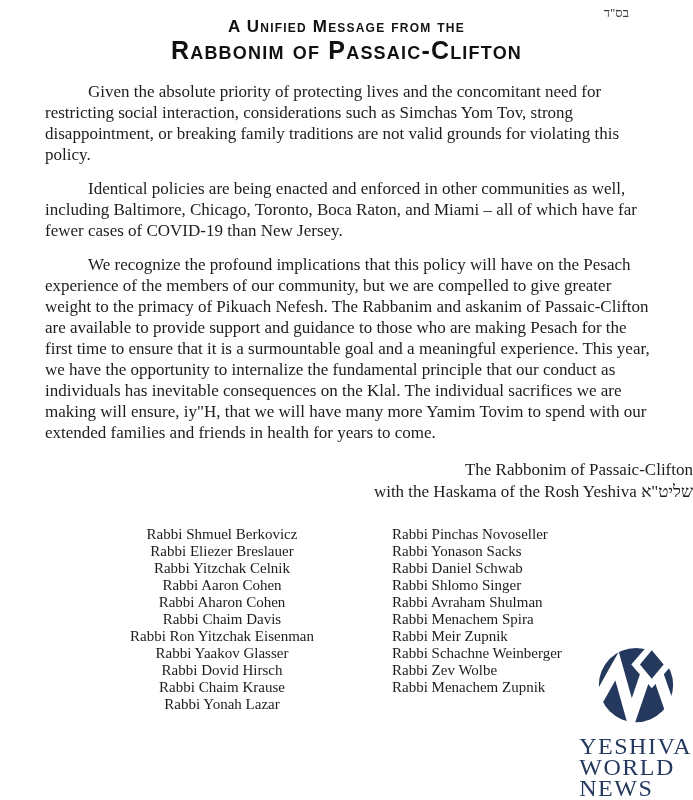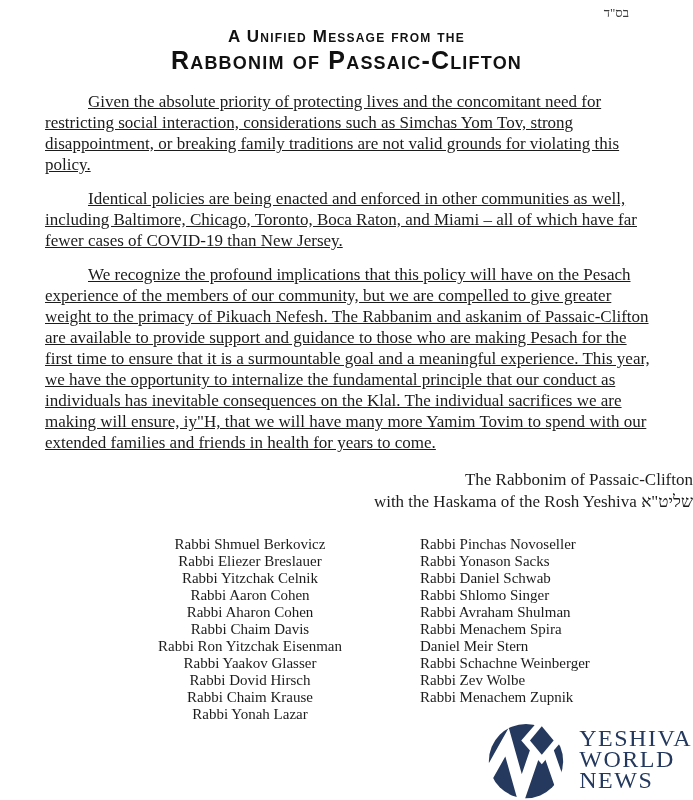--- a/index.html
+++ b/index.html
@@ -14,21 +14,21 @@
   }
   .bsd {
     position: absolute;
     top: 5px;
     right: 64px;
     font-size: 13px;
     color: #3b3b3b;
     direction: rtl;
   }
   .title-block {
-    padding-top: 27px;
+    padding-top: 17px;
     text-align: center;
     font-family: "Liberation Sans", sans-serif;
     font-weight: 700;
     font-variant: small-caps;
     color: #111111;
   }
   .title-line1 {
     font-size: 17px;
     letter-spacing: 1.2px;
     line-height: 20px;
@@ -39,44 +39,44 @@
     line-height: 27px;
   }
   .body-text {
     margin: 17px 42px 0 45px;
     font-size: 17px;
     line-height: 21px;
   }
   .body-text p {
     margin: 0 0 13px 0;
     text-indent: 43px;
-    text-decoration: underline;
   }
   .signature {
     margin-top: 16px;
     text-align: right;
     font-size: 17px;
     line-height: 22px;
   }
   .names {
     display: flex;
     margin-top: 23px;
-    padding-left: 80px;
+    padding-left: 52px;
     font-size: 15px;
     line-height: 17px;
   }
   .names .col-left  { width: 340px; text-align: center; }
   .names .col-right { width: 256px; }
   .logo {
     position: absolute;
     right: 1px;
     bottom: 1px;
     display: flex;
     align-items: center;
     gap: 13px;
+    flex-direction: column;
   }
   .logo-mark { width: 80px; height: 79px; display: block; }
   .logo-text {
     font-family: "Liberation Serif", serif;
     font-size: 24px;
     line-height: 21px;
     letter-spacing: 1.5px;
     font-weight: 400;
   }
 </style>
@@ -117,21 +117,21 @@
         <div>Rabbi Chaim Krause</div>
         <div>Rabbi Yonah Lazar</div>
       </div>
     <div class="col-right">
         <div>Rabbi Pinchas Novoseller</div>
         <div>Rabbi Yonason Sacks</div>
         <div>Rabbi Daniel Schwab</div>
         <div>Rabbi Shlomo Singer</div>
         <div>Rabbi Avraham Shulman</div>
         <div>Rabbi Menachem Spira</div>
-        <div>Daniel Meir Stern</div>
+        <div>Rabbi Meir Zupnik</div>
         <div>Rabbi Schachne Weinberger</div>
         <div>Rabbi Zev Wolbe</div>
         <div>Rabbi Menachem Zupnik</div>
       </div>
   </div>
 
   <div class="logo">
     <svg class="logo-mark" viewBox="0 0 100 100" aria-hidden="true">
       <circle cx="50" cy="52" r="47" fill="#24395d"></circle>
       <path d="M -10 92 L 26 28 L 44 92 L 70 16 L 98 96" stroke="#ffffff" stroke-width="14" fill="none"></path>

